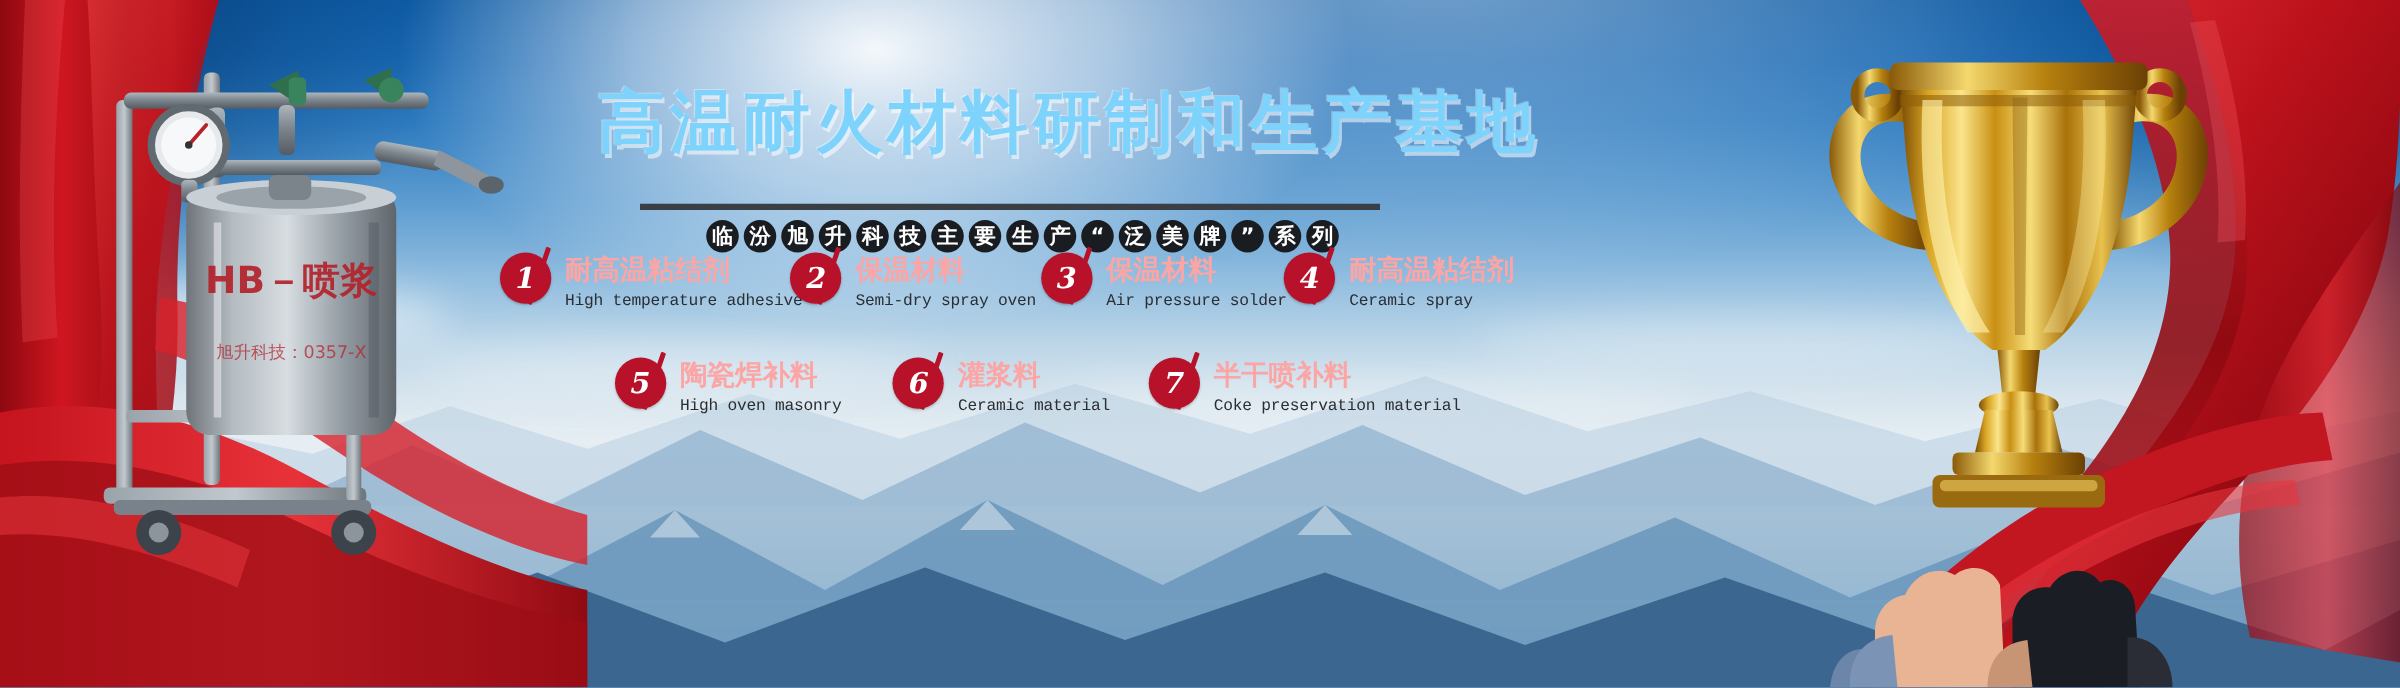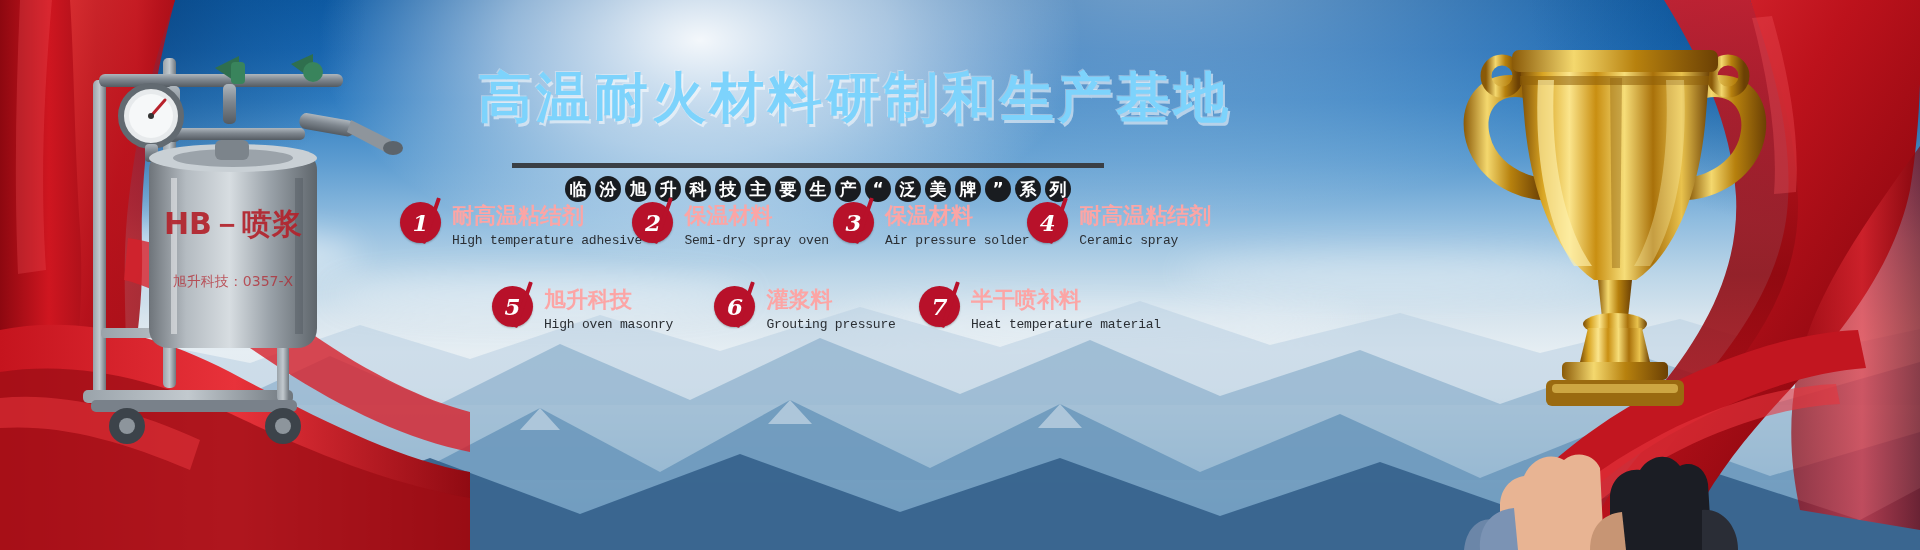--- a/index.html
+++ b/index.html
@@ -341,32 +341,32 @@
           <div class="slash"></div>
           <div class="txt-ch">耐高温粘结剂</div>
           <div class="txt-en">Ceramic spray</div>
         </div>
       </div>
 
       <div class="row r2">
         <div class="item" style="width:218px;">
           <div class="badge">5</div>
           <div class="slash"></div>
-          <div class="txt-ch">旭升科技</div>
+          <div class="txt-ch">陶瓷焊补料</div>
           <div class="txt-en">High oven masonry</div>
         </div>
         <div class="item" style="width:200px;">
           <div class="badge">6</div>
           <div class="slash"></div>
           <div class="txt-ch">灌浆料</div>
-          <div class="txt-en">Grouting pressure</div>
+          <div class="txt-en">Ceramic material</div>
         </div>
         <div class="item" style="width:220px;">
           <div class="badge">7</div>
           <div class="slash"></div>
           <div class="txt-ch">半干喷补料</div>
-          <div class="txt-en">Heat temperature material</div>
+          <div class="txt-en">Coke preservation material</div>
         </div>
       </div>
 
     </div>
   </div>
 </div>
 
 </body></html>

